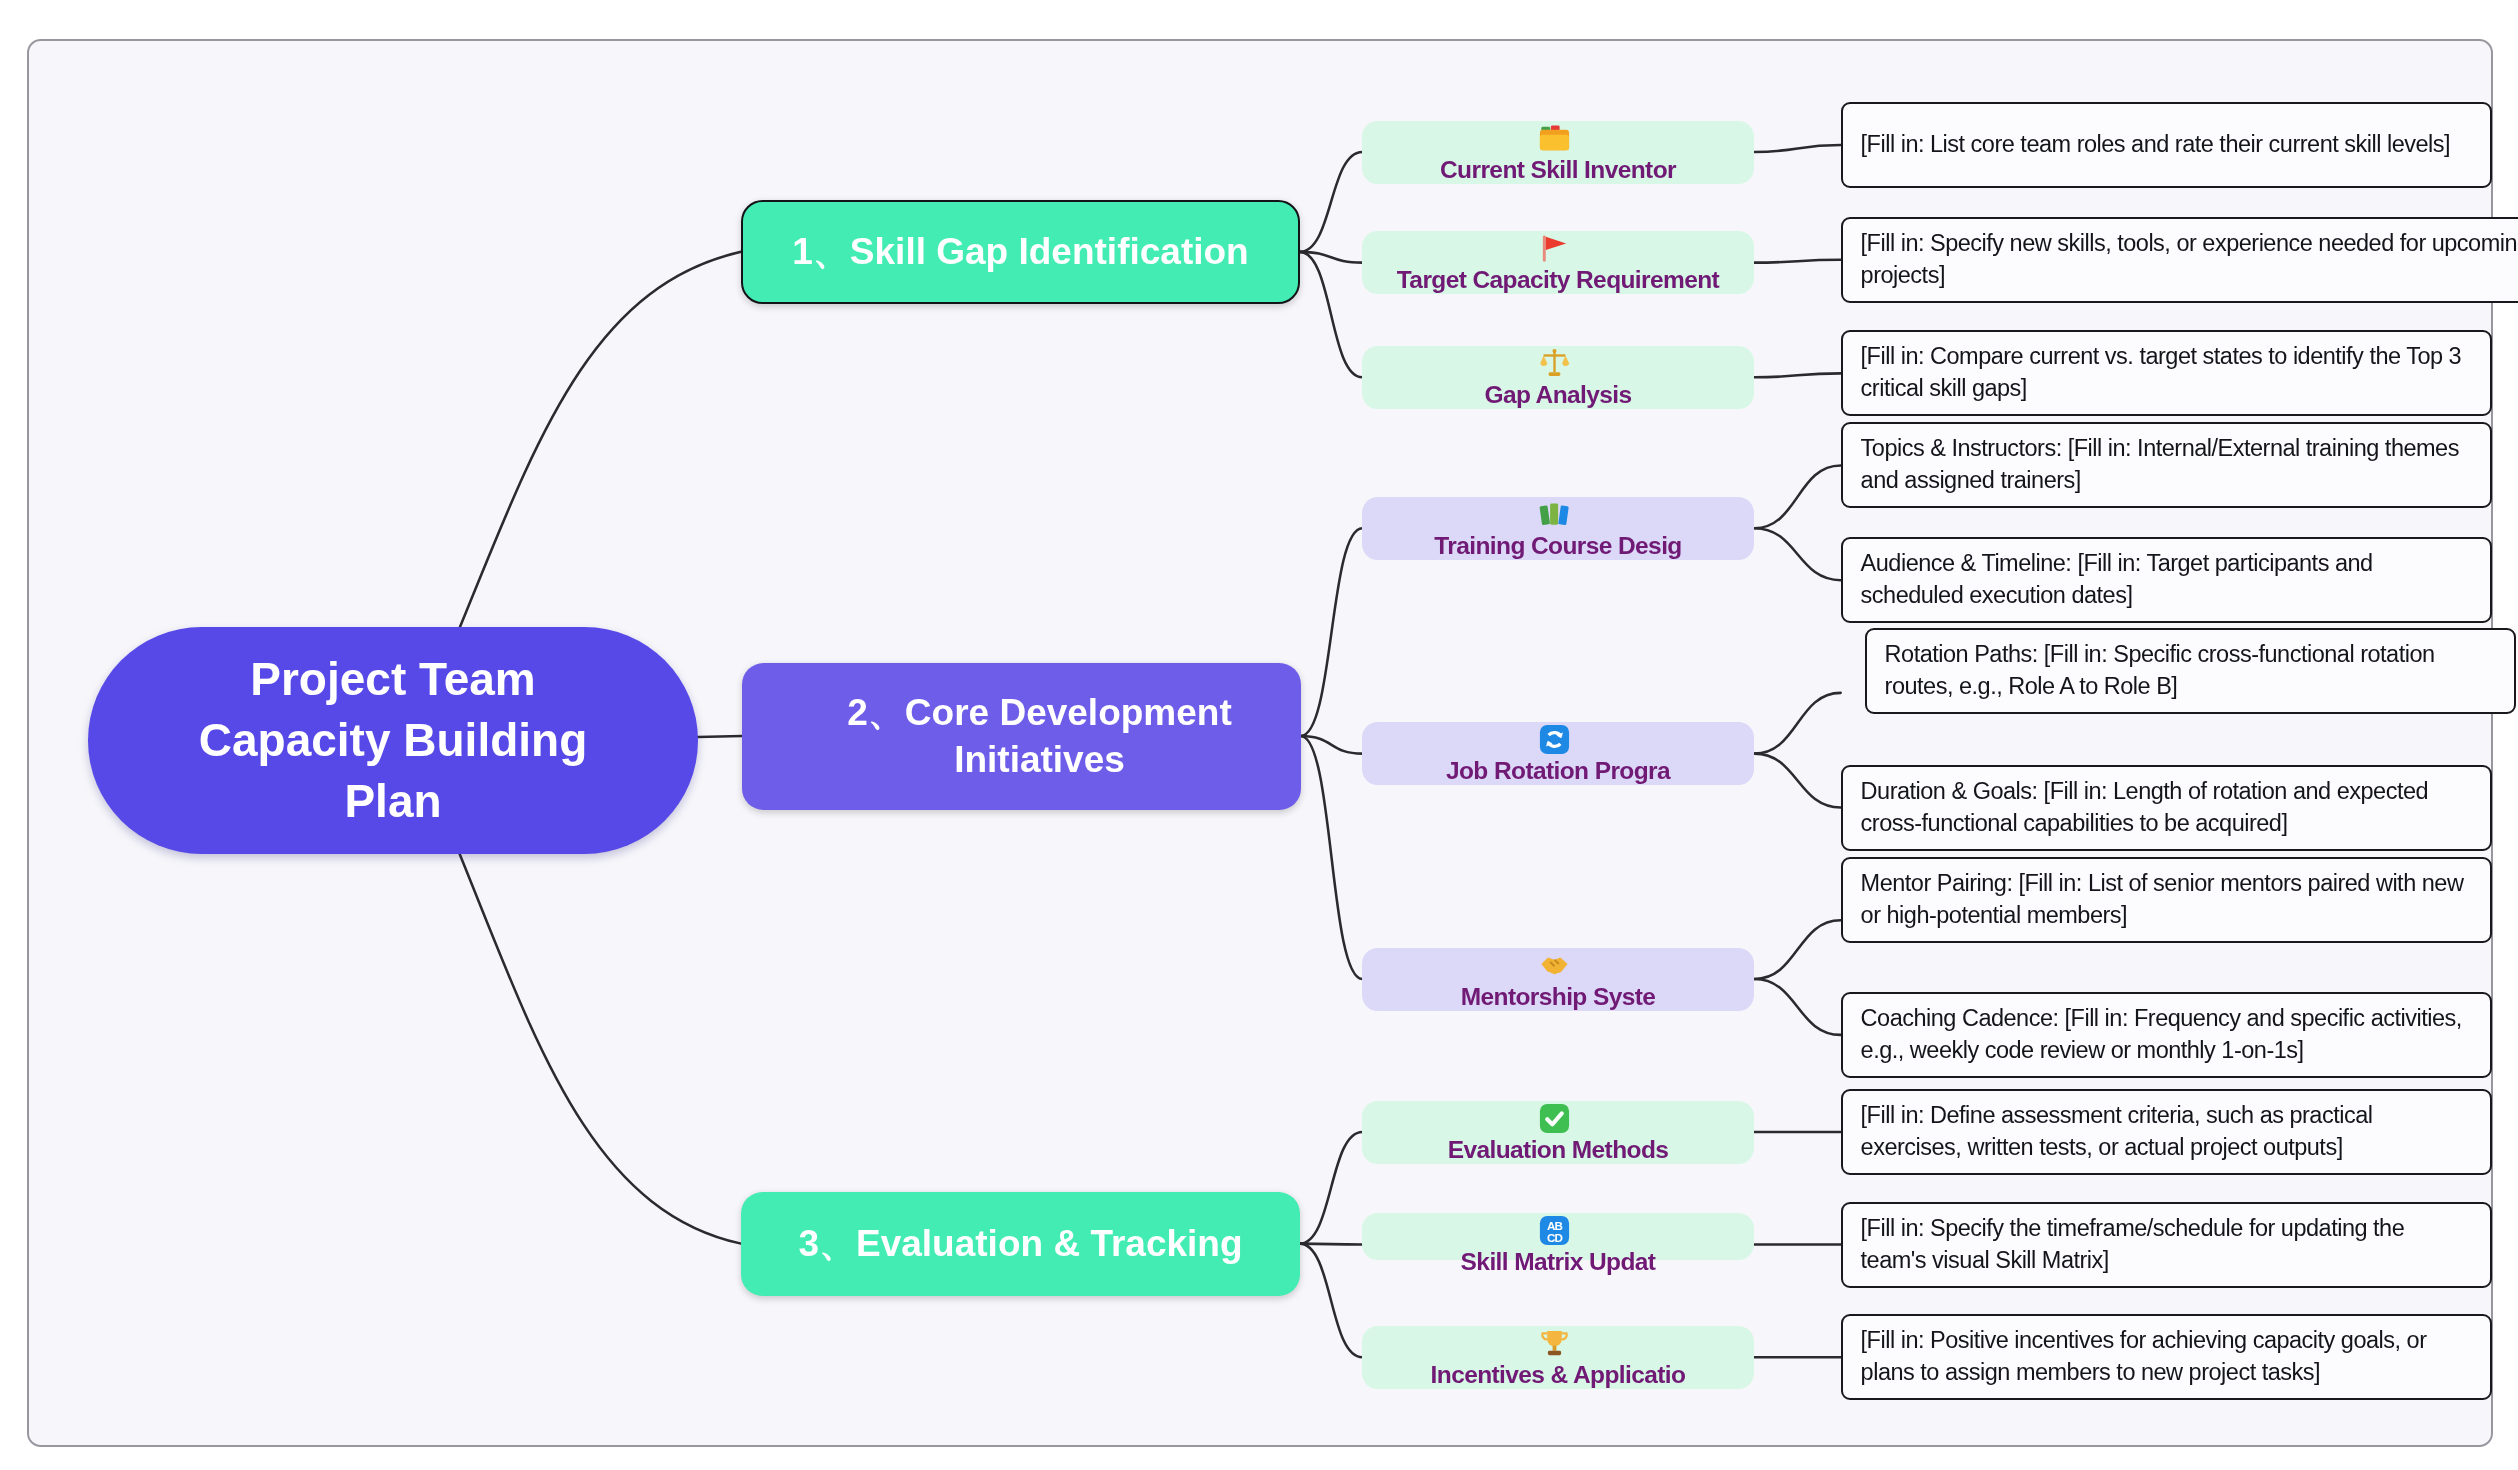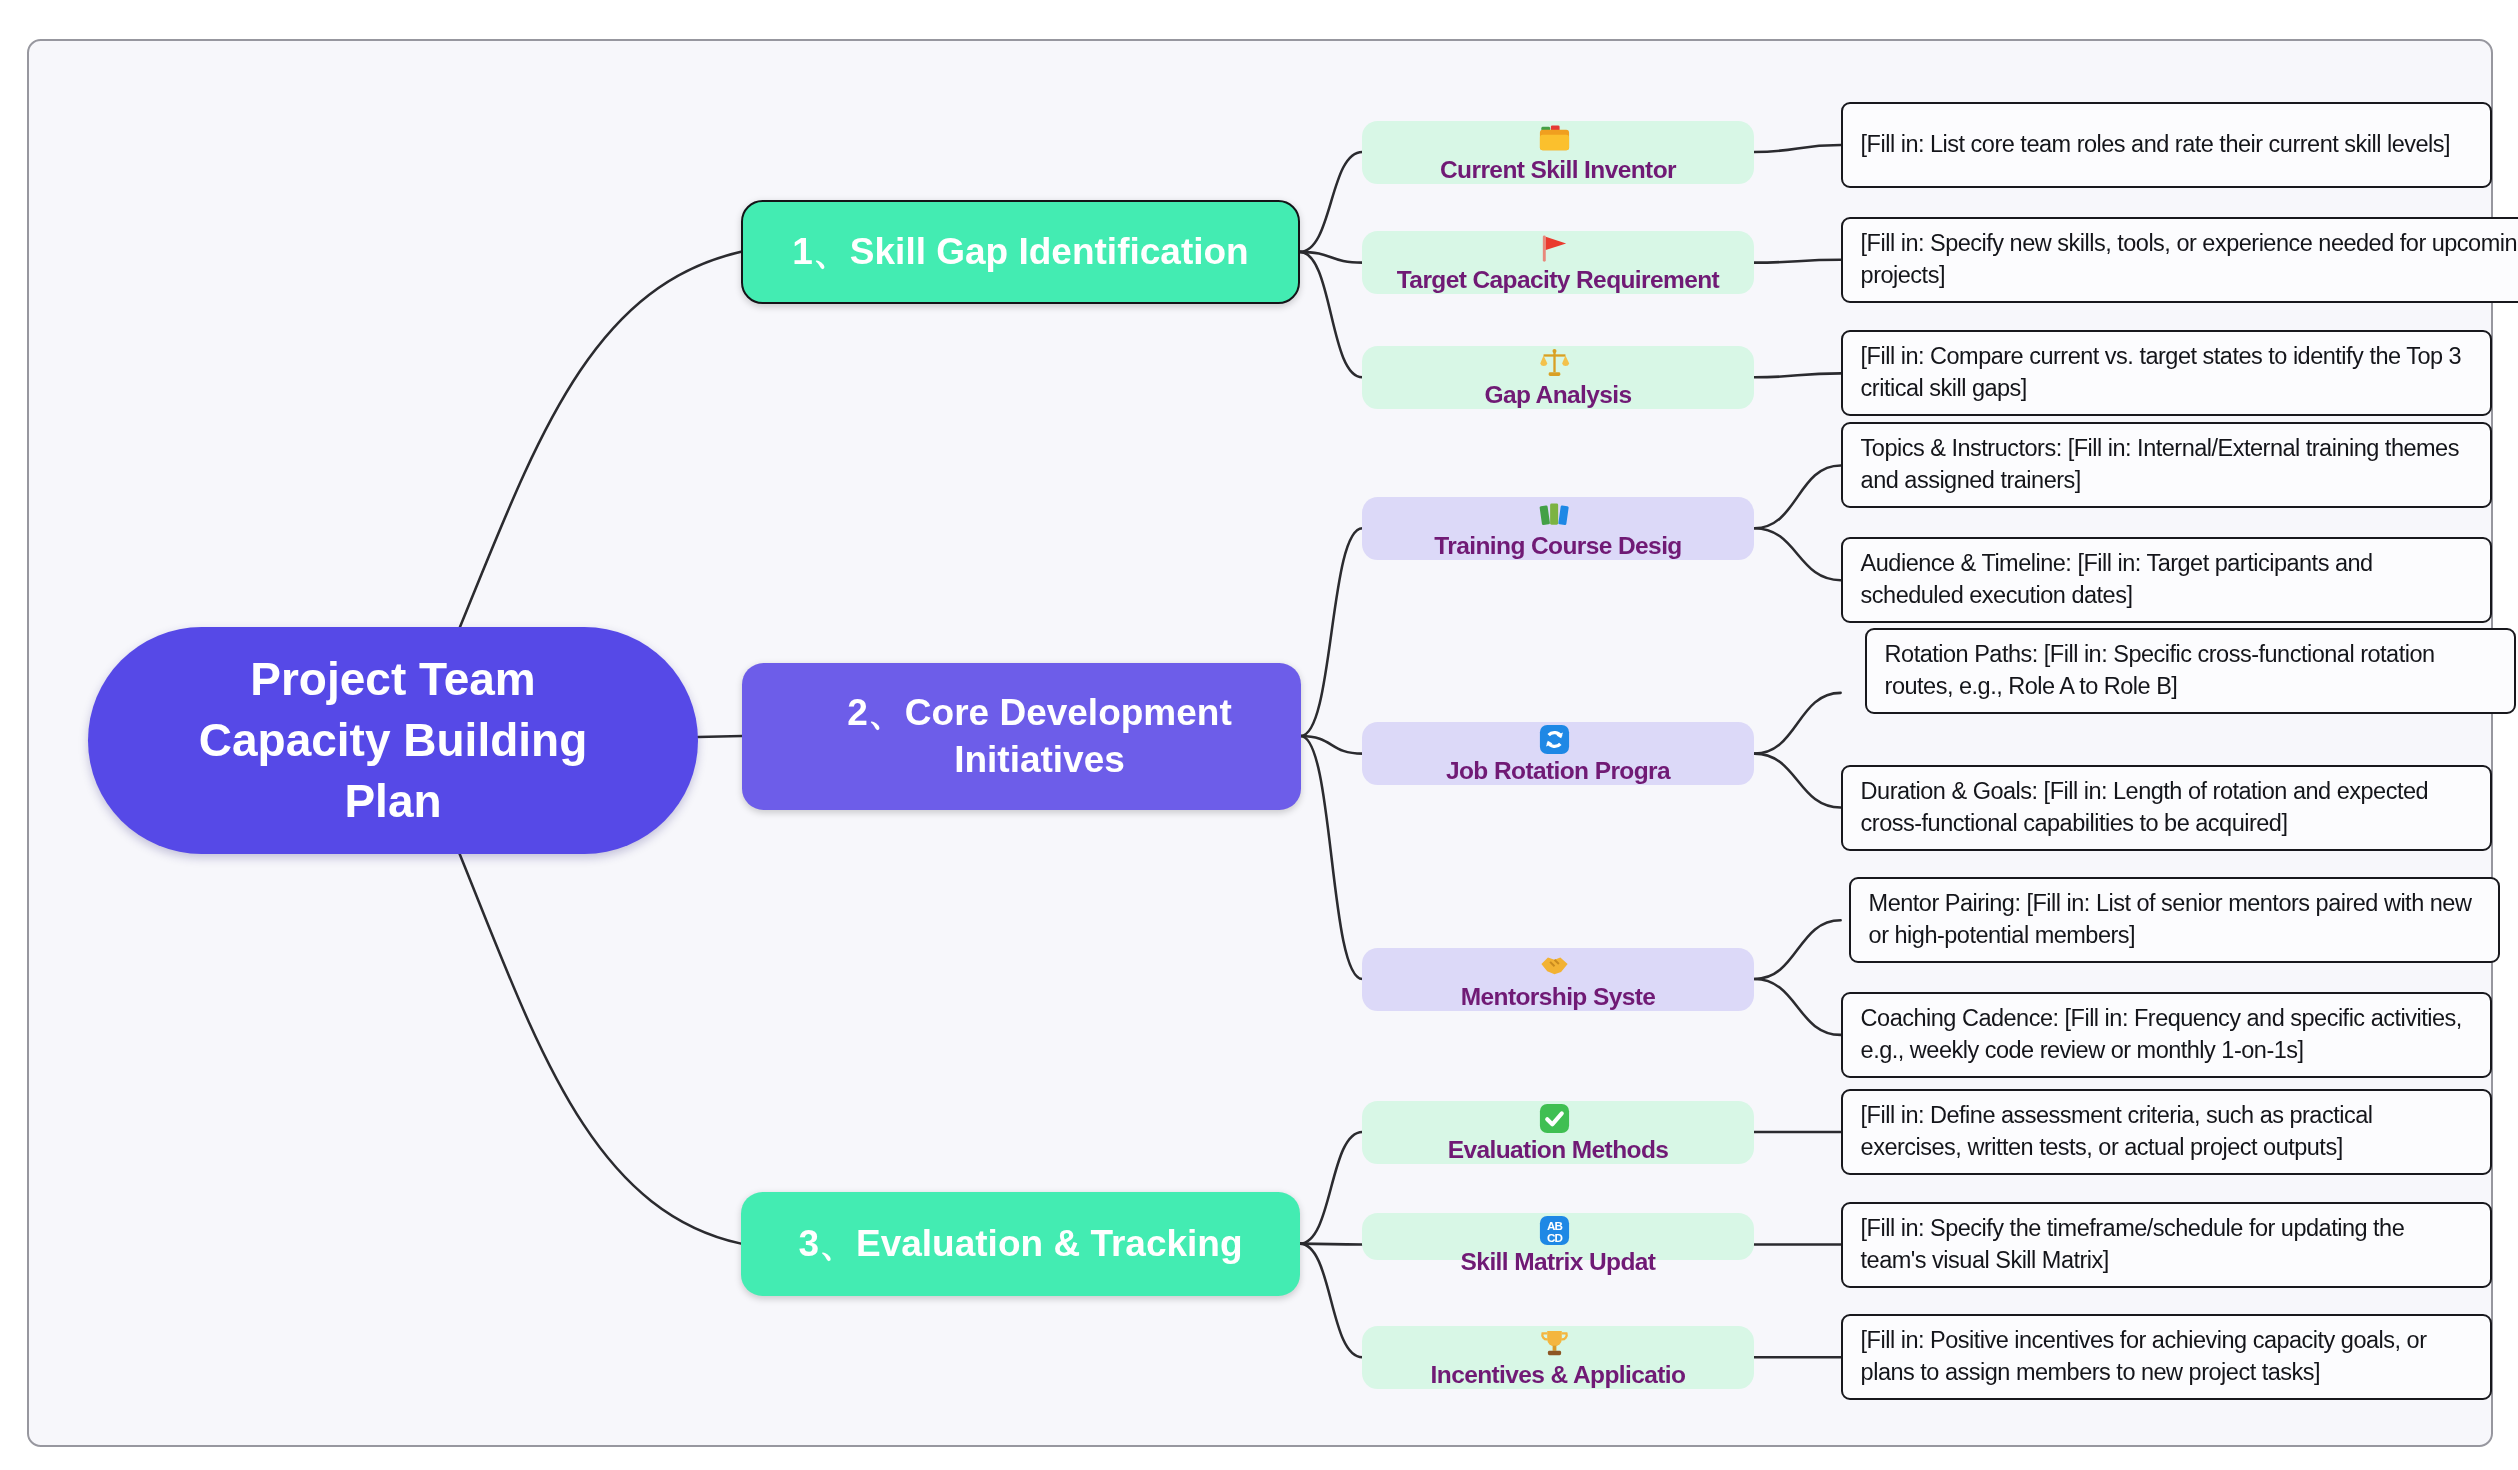--- a/index.html
+++ b/index.html
@@ -144,21 +144,21 @@
       </div>
       <div class="node topic-node" style="left: 1362px; top: 948px; width: 392px; height: 63px; background: rgb(220, 217, 248);">
         <div class="topic-icon">
           <svg viewBox="0 0 24 24">
             <path d="M3 11 L7.5 6.5 L12 8 L16 6.5 L21 11 L16.5 16.5 L12 18 L7 16 Z" fill="#f2b233"></path>
             <path d="M9 9.5 L12 12.5 M12 8 L15 11" stroke="#c98a1e" stroke-width="1.4" fill="none"></path>
           </svg>
         </div>
         <div class="">Mentorship Syste</div>
       </div>
-      <div class="node leaf-node" style="left: 1841px; top: 877px; width: 651px; margin-left: 8px;">
+      <div class="node leaf-node" style="left: 1841px; top: 857px; width: 651px;">
         <div class="">Mentor Pairing: [Fill in: List of senior mentors paired with new or high-potential members]</div>
       </div>
       <div class="node leaf-node" style="left: 1841px; top: 992px; width: 651px;">
         <div class="">Coaching Cadence: [Fill in: Frequency and specific activities, e.g., weekly code review or monthly 1-on-1s]</div>
       </div>
       <div class="node branch-node" style="left: 741px; top: 1192px; width: 559px; height: 104px; background: rgb(67, 236, 178); border: none;">
         <div class="inner">3、Evaluation &amp; Tracking</div>
       </div>
       <div class="node topic-node" style="left: 1362px; top: 1101px; width: 392px; height: 63px; background: rgb(216, 247, 230);">
         <div class="topic-icon">

